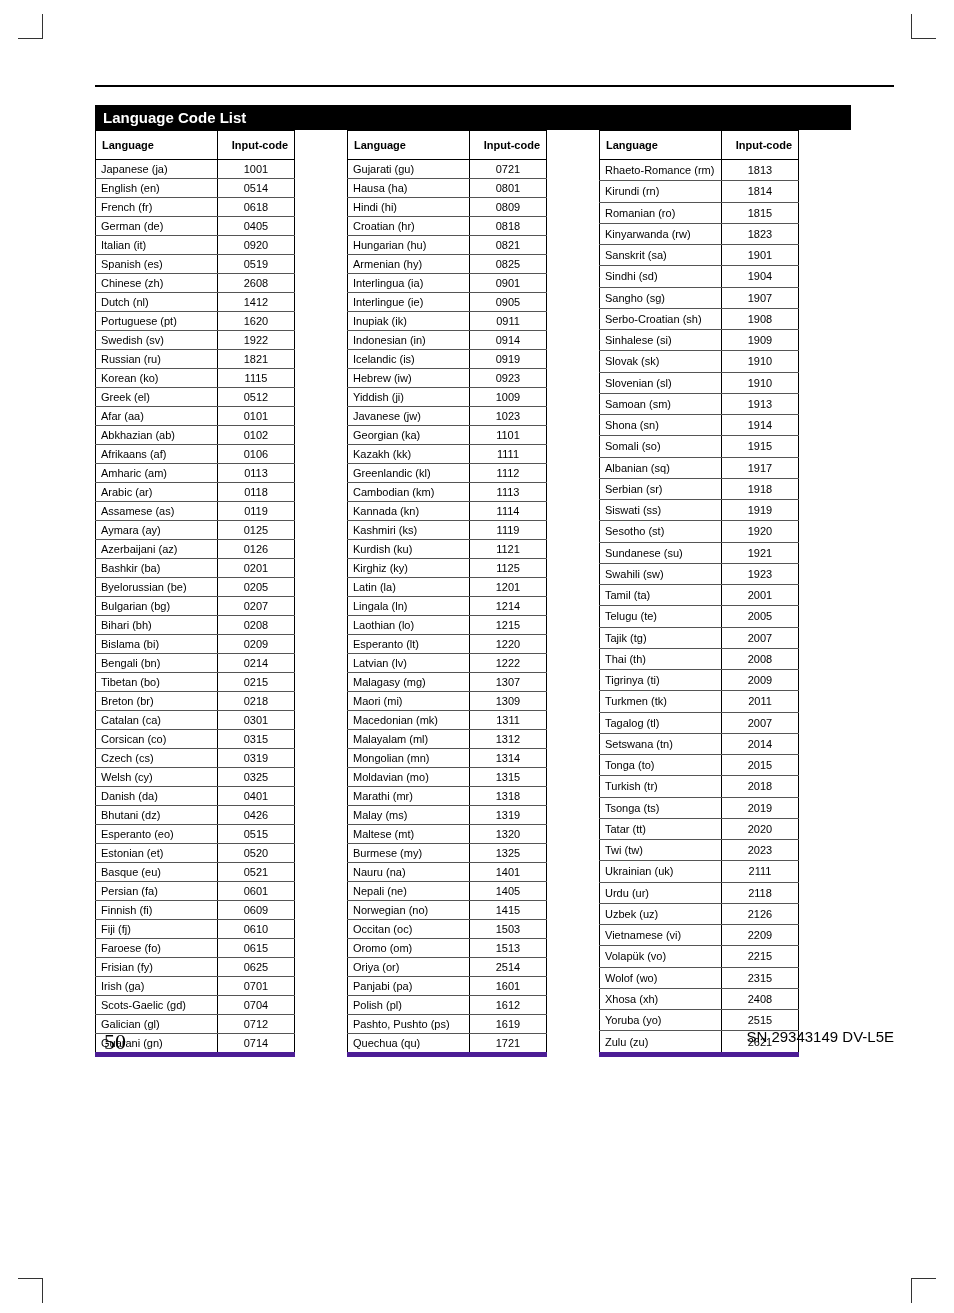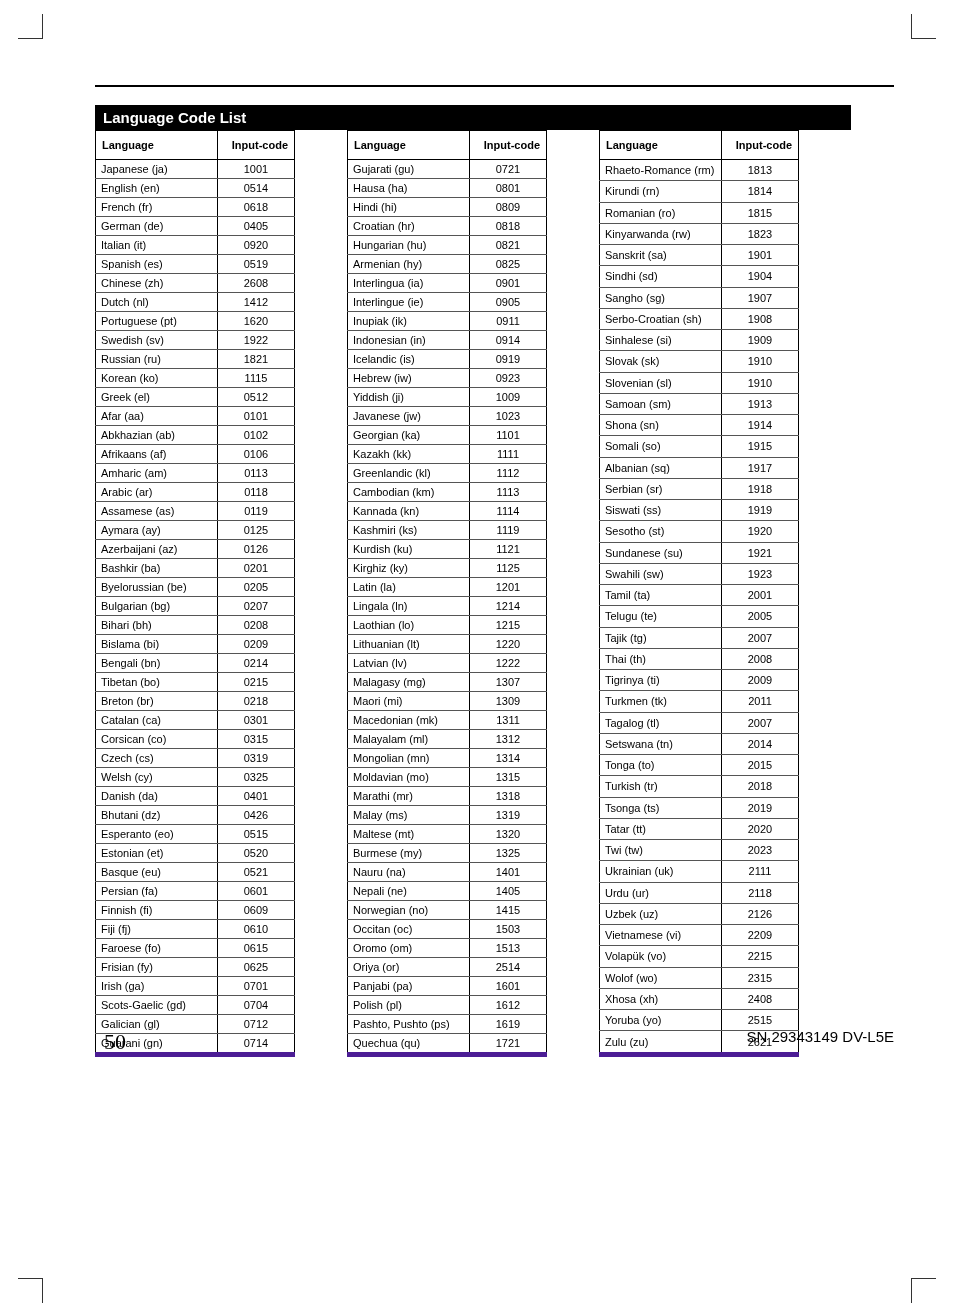--- a/index.html
+++ b/index.html
@@ -412,21 +412,21 @@
           </tr>
           <tr>
             <td>Lingala (ln)</td>
             <td class="code">1214</td>
           </tr>
           <tr>
             <td>Laothian (lo)</td>
             <td class="code">1215</td>
           </tr>
           <tr>
-            <td>Lithuanian (lt)</td>
+            <td>Esperanto (lt)</td>
             <td class="code">1220</td>
           </tr>
           <tr>
             <td>Latvian (lv)</td>
             <td class="code">1222</td>
           </tr>
           <tr>
             <td>Malagasy (mg)</td>
             <td class="code">1307</td>
           </tr>

